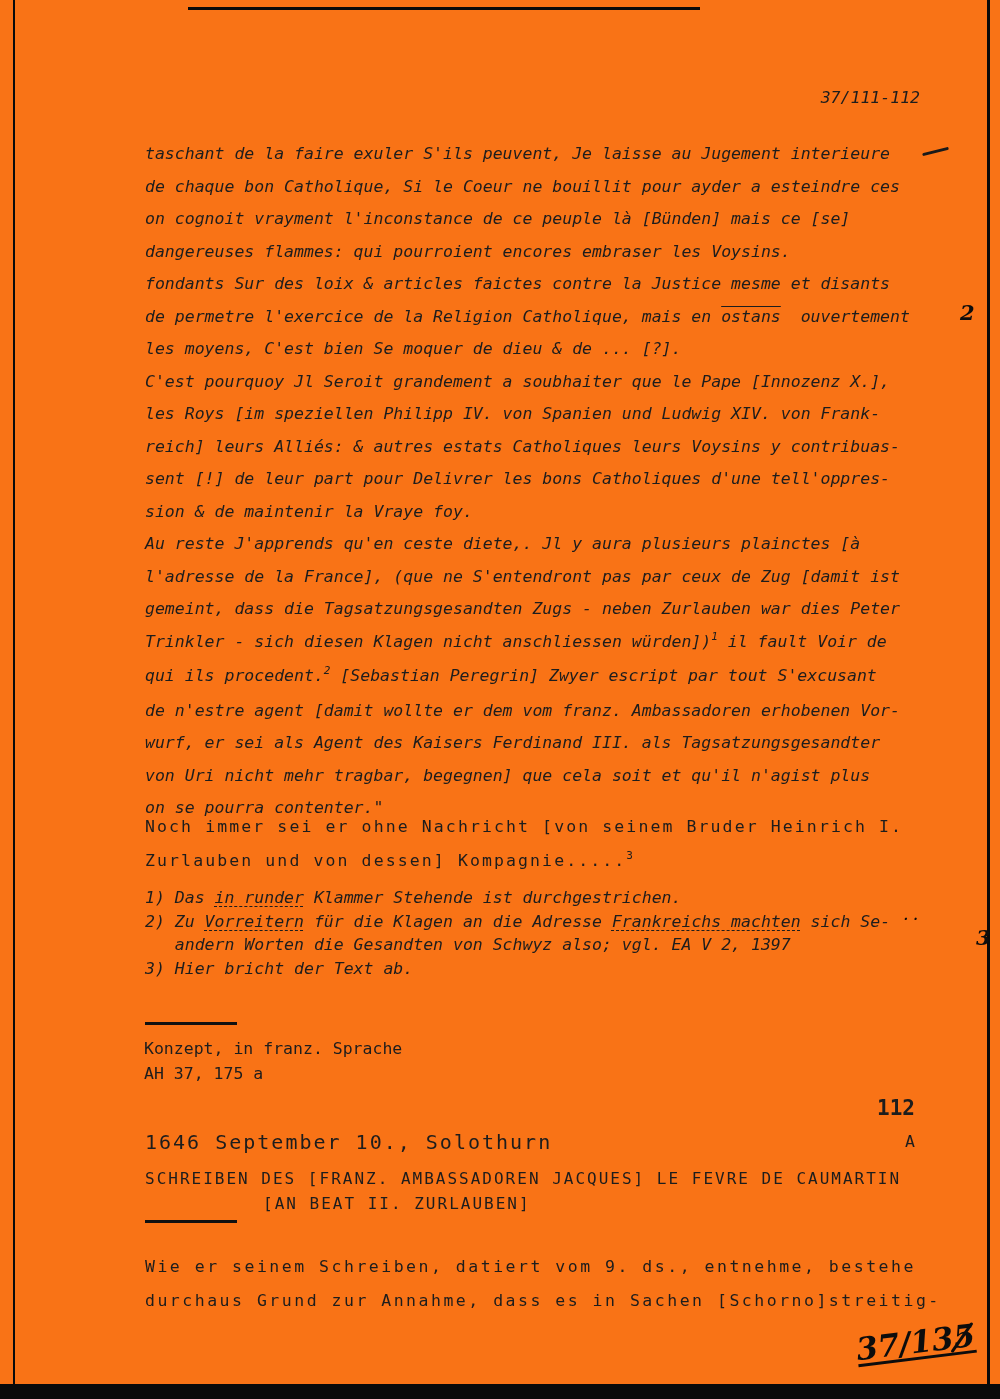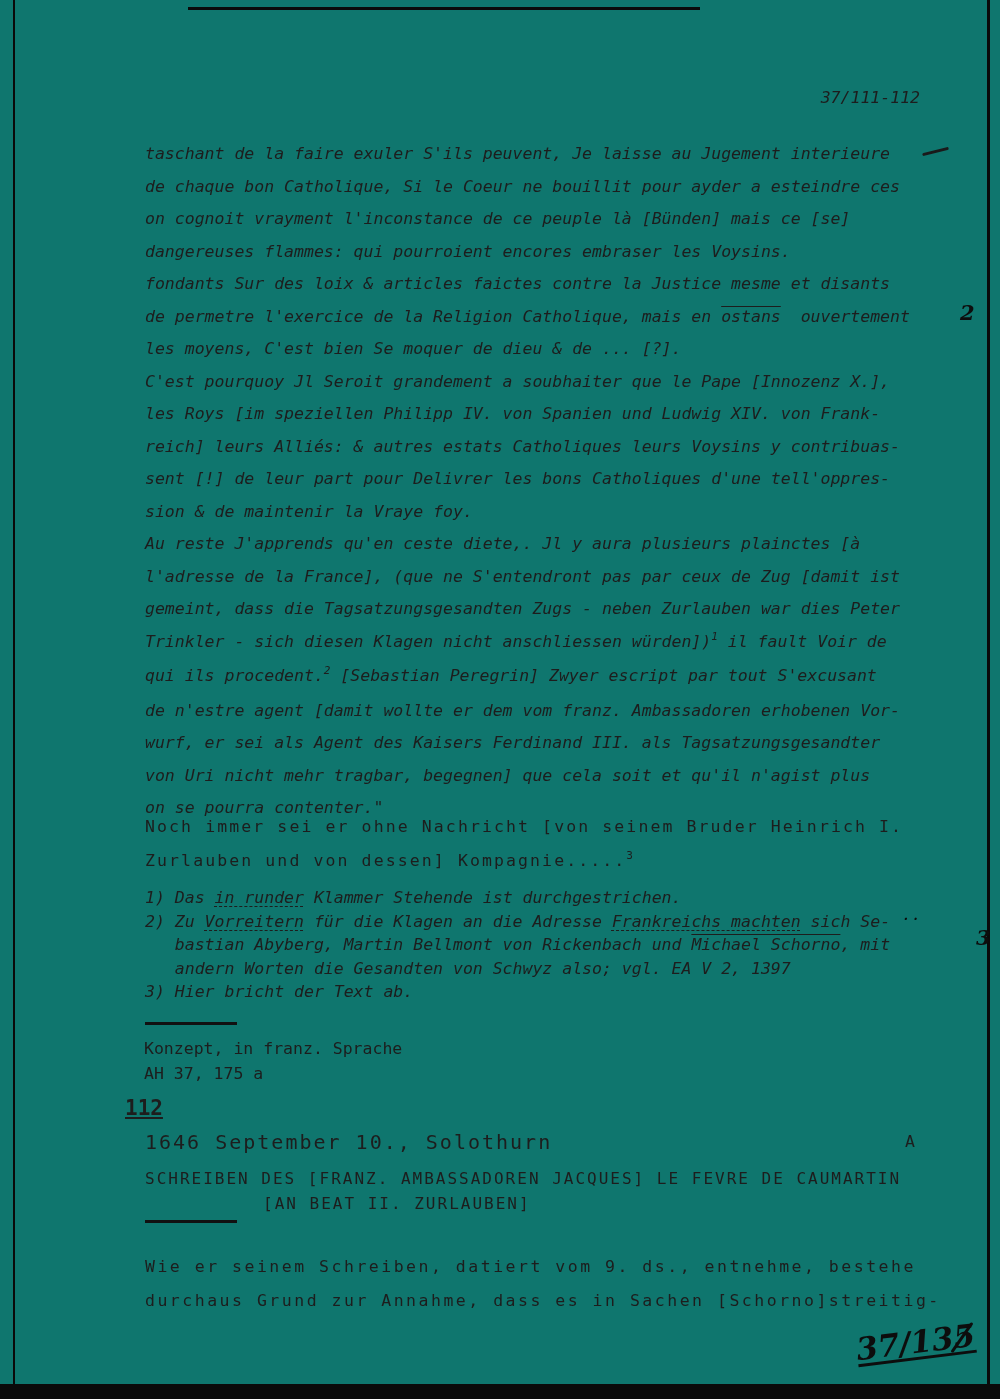--- a/index.html
+++ b/index.html
@@ -1,37 +1,37 @@
 <!DOCTYPE html>
 <html><head>
 <meta charset="utf-8">
 <style>
   html,body{margin:0;padding:0;background:#f4f4f1;}
   .page{
-    position:relative;width:1000px;height:1399px;background:#0f766e;
+    position:relative;width:1000px;height:1399px;background:#f97316;
     overflow:hidden;color:#1d1d1d;
     font-family:"DejaVu Sans Mono","Liberation Mono",monospace;
   }
   .line{white-space:pre;}
   .fr{font-style:italic;}
   
   .frame-top{position:absolute;left:188px;top:7px;width:512px;height:3px;background:#0a0a0a;}
   .frame-left{position:absolute;left:13px;top:0;width:2px;height:1399px;background:#0a0a0a;}
   .frame-right{position:absolute;left:987px;top:0;width:3px;height:1399px;background:#0a0a0a;}
   .frame-bottom{position:absolute;left:0;top:1384px;width:1000px;height:15px;background:#0a0a0a;}
   
   .page-ref{position:absolute;top:88px;right:80px;font-size:16.5px;}
   .french{position:absolute;left:145px;top:138px;width:830px;font-size:16.5px;line-height:32.5px;}
   .german{position:absolute;left:145px;top:810px;width:830px;font-size:16.5px;line-height:34px;letter-spacing:2.1px;}
   .footnotes{position:absolute;left:145px;top:886px;width:830px;font-size:16.5px;line-height:23.5px;}
   .rule{position:absolute;left:145px;width:92px;height:3px;background:#111;}
   .rule1{top:1022px;}
   .rule2{top:1220px;}
   .source{position:absolute;left:144px;top:1036px;font-size:16.5px;line-height:25px;}
-  .entry-no{position:absolute;left:125px;top:1096px;width:790px;text-align:left;font-size:21px;font-weight:700;text-decoration:underline;}
+  .entry-no{position:absolute;left:125px;top:1096px;width:790px;text-align:right;font-size:21px;font-weight:700;}
   .date-line{position:absolute;left:145px;top:1130px;font-size:20px;letter-spacing:2px;}
   .margin-a{position:absolute;left:905px;top:1132px;font-size:16.5px;letter-spacing:2px;}
   .title{position:absolute;left:145px;top:1166px;font-size:16px;line-height:25px;letter-spacing:2px;}
   .title-l2{padding-left:118px;}
   .bodytext{position:absolute;left:145px;top:1250px;font-size:16.5px;line-height:34px;letter-spacing:2.5px;}
   
   .sup{font-size:11px;position:relative;top:-7px;letter-spacing:0;}
   .ul{text-decoration-line:underline;text-decoration-style:dashed;text-underline-offset:3px;text-decoration-thickness:1px;}
   .ov{text-decoration-line:overline;text-decoration-thickness:1px;}
   
@@ -82,21 +82,20 @@
     </div>
 
   <div class="german">
       <div class="line">Noch immer sei er ohne Nachricht [von seinem Bruder Heinrich I.</div>
       <div class="line"><span>Zurlauben und von dessen] Kompagnie.....</span><span class="sup">3</span></div>
     </div>
 
   <div class="footnotes fr">
       <div class="line"><span>1) Das </span><span class="ul">in runder</span><span> Klammer Stehende ist durchgestrichen.</span></div>
       <div class="line"><span>2) Zu </span><span class="ul">Vorreitern</span><span> für die Klagen an die Adresse </span><span class="ul">Frankreichs machten</span><span> sich Se-</span></div>
-      <div class="line"><span>   bastian Abyberg, Martin Bellmont von Rickenbach und </span><span class="ov">Michael Schorno</span><span>, mit</span></div>
       <div class="line">   andern Worten die Gesandten von Schwyz also; vgl. EA V 2, 1397</div>
       <div class="line">3) Hier bricht der Text ab.</div>
     </div>
 
   <div class="rule rule1"></div>
 
   <div class="source">
     <div class="line">Konzept, in franz. Sprache</div>
     <div class="line">AH 37, 175 a</div>
   </div>

